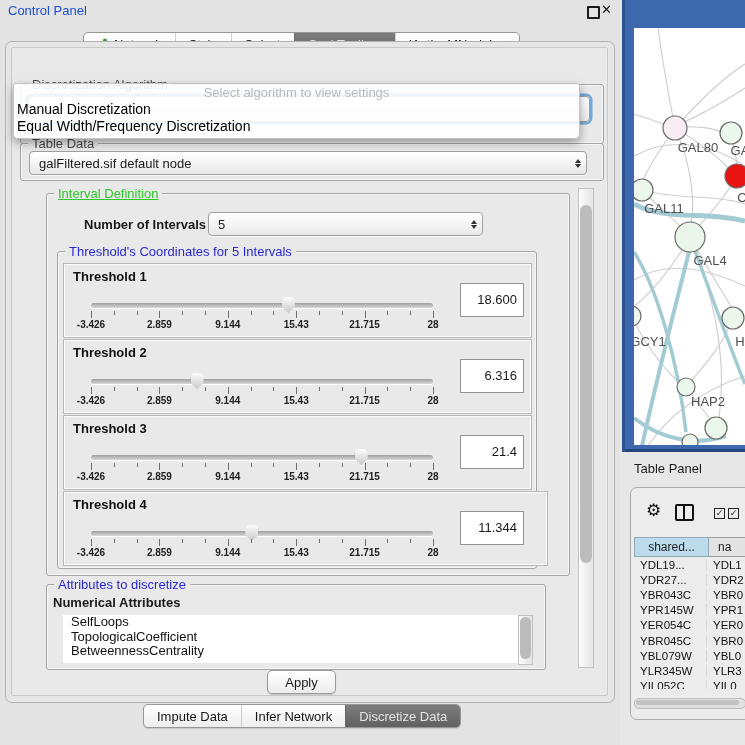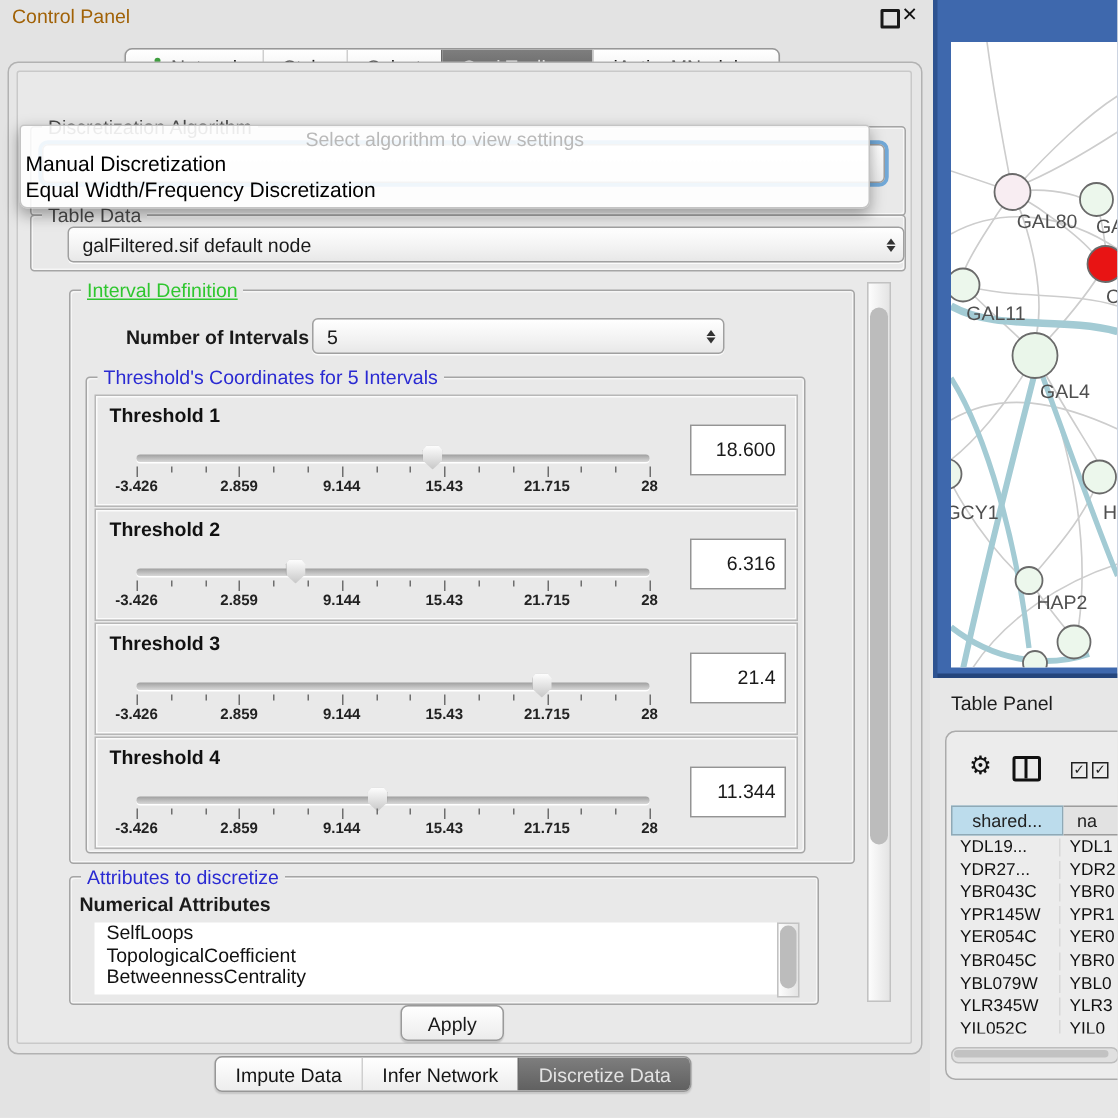--- a/index.html
+++ b/index.html
@@ -2,21 +2,21 @@
 <html><head>
 <meta charset="utf-8">
 <style>
   html,body{margin:0;padding:0;}
   body{width:745px;height:745px;overflow:hidden;background:#e4e4e4;
        font-family:"Liberation Sans","DejaVu Sans",sans-serif;color:#1a1a1a;position:relative;}
   #root{position:absolute;inset:0;}
 
   
   #control-panel{position:absolute;left:0;top:0;width:620px;height:745px;background:#e3e3e3;}
-  .cp-title{position:absolute;left:8px;top:3px;font-size:13px;color:#a16207;}
+  .cp-title{position:absolute;left:8px;top:3px;font-size:13px;color:#1d4ed8;}
   .float-btn{position:absolute;left:587px;top:6px;width:9px;height:9px;border:2px solid #1a1a1a;border-radius:1px;}
   .close-btn{position:absolute;left:601px;top:2px;font-size:13px;font-weight:bold;color:#111;}
 
   .segctl{position:absolute;display:inline-flex;height:22px;border:1px solid #979797;border-radius:5px;
           overflow:hidden;background:linear-gradient(#ffffff,#ededed);box-shadow:0 1px 1px rgba(0,0,0,.12);}
   .seg-item{display:flex;align-items:center;gap:5px;padding:0 13px;font-size:13px;color:#151515;
             border-left:1px solid #cfcfcf;white-space:nowrap;cursor:default;}
   .seg-item:first-child{border-left:none;}
   .seg-item.sel{background:linear-gradient(#7e7e7e,#606060);color:#e3e3e3;border-left-color:#6a6a6a;}
   #top-tabs{left:83px;top:32px;}
@@ -156,21 +156,21 @@
     <div id="algo-combo"></div>
 
     <div id="algo-popup">
       <div class="prompt">Select algorithm to view settings</div>
       <div class="opt hl">Manual Discretization</div>
       <div class="opt">Equal Width/Frequency Discretization</div>
     </div>
 
     <div class="group" style="left:20px;top:143px;width:582px;height:36px;">
       <span class="glabel plain">Table Data</span>
-      <div class="combo" style="left:24px;top:7px;width:556px;">
+      <div class="combo" style="left:8px;top:7px;width:556px;">
         <span class="val">galFiltered.sif default node</span>
         <span class="spin">
             <i class="up"></i>
             <i class="dn"></i>
           </span>
       </div>
     </div>
 
     <div class="group" style="left:46px;top:193px;width:522px;height:381px;">
       <span class="glabel green">Interval Definition</span>
@@ -278,21 +278,21 @@
           <div class="scalerow">
               <span style="left: 0px;">-3.426</span>
               <span style="left: 68.4px;">2.859</span>
               <span style="left: 136.8px;">9.144</span>
               <span style="left: 205.2px;">15.43</span>
               <span style="left: 273.6px;">21.715</span>
               <span style="left: 342px;">28</span>
             </div>
           <div class="th-value">21.4</div>
         </div>
-        <div class="th-panel" style="top:239px;">
+        <div class="th-panel" style="top:239px;padding-left:16px;">
           <span class="th-label">Threshold 4</span>
           <div class="th-slider">
               <div class="th-thumb" style="left: 154.238px;"></div>
             </div>
           <div class="tickrow">
               <i class="major" style="left: 0px;"></i>
               <i class="minor" style="left: 22.8px;"></i>
               <i class="minor" style="left: 45.6px;"></i>
               <i class="major" style="left: 68.4px;"></i>
               <i class="minor" style="left: 91.2px;"></i>

